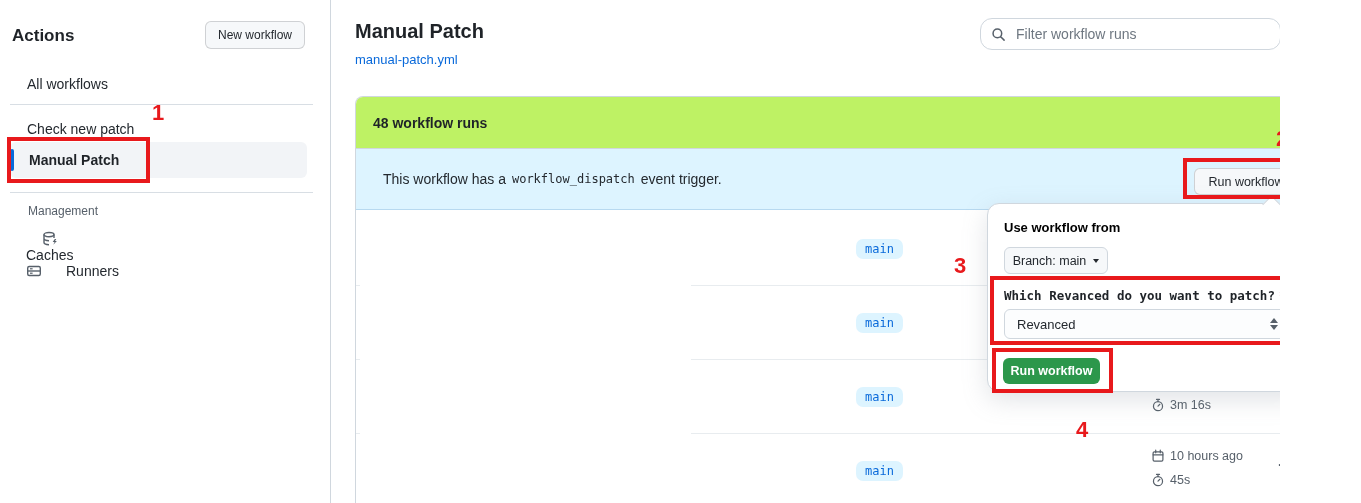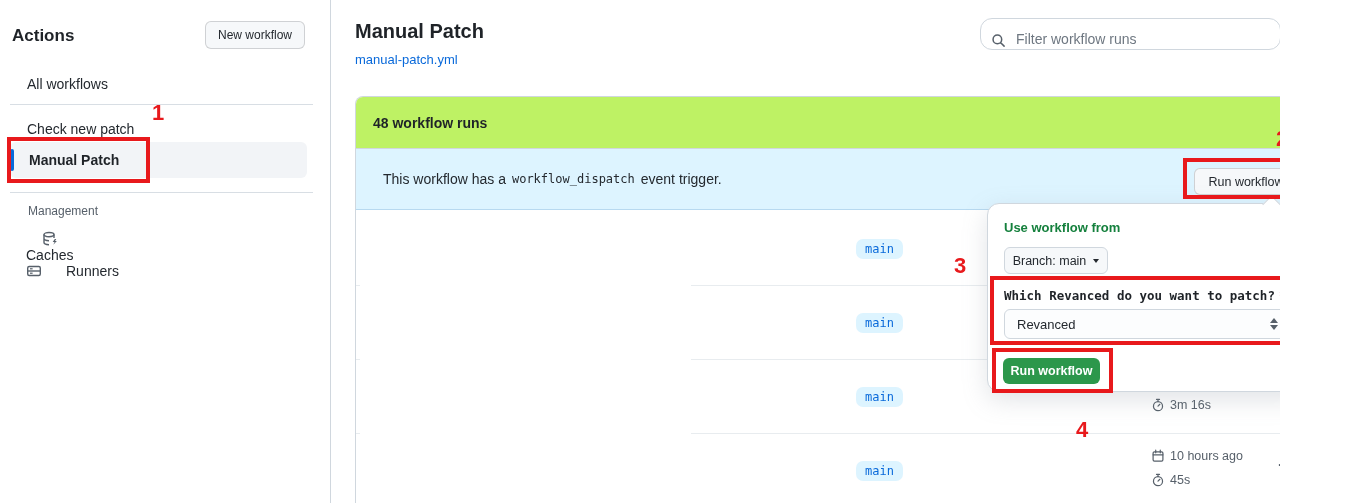--- a/index.html
+++ b/index.html
@@ -23,21 +23,21 @@
   #sb-accent{left:10px;top:149px;width:4px;height:22px;border-radius:2px;background:#0969da;}
   #sb-manual{left:29px;top:152px;font-size:14px;font-weight:700;color:#1f2328;cursor:pointer;}
   #sb-mgmt{left:28px;top:204px;font-size:12px;color:#57606a;}
   .sb-item-icon{width:16px;height:16px;color:#57606a;}
   #sb-caches{left:26px;top:231px;display:flex;align-items:center;gap:0;font-size:14px;color:#24292f;cursor:pointer;flex-direction:column;}
   #sb-runners{left:26px;top:263px;display:flex;align-items:center;gap:24px;font-size:14px;color:#24292f;cursor:pointer;}
 
   
   #page-title{left:355px;top:20px;font-size:20px;font-weight:700;color:#1f2328;}
   #page-sub{left:355px;top:52px;font-size:13px;color:#0969da;cursor:pointer;}
-  #search-box{left:980px;top:18px;width:301px;height:32px;border:1px solid #d0d7de;border-radius:12px;box-sizing:border-box;display:flex;align-items:flex-end;padding:1px 10px;gap:8px;background:#fff;}
+  #search-box{left:980px;top:18px;width:301px;height:32px;border:1px solid #d0d7de;border-radius:12px;box-sizing:border-box;display:flex;align-items:center;padding:1px 10px;gap:8px;background:#fff;}
   #search-box input{border:none;outline:none;font-size:14px;color:#24292f;flex:1;font-family:"Liberation Sans",sans-serif;background:transparent;}
   #search-box input::placeholder{color:#6e7781;}
   #filter-kebab{left:1289px;top:18px;width:33px;height:32px;background:#f6f8fa;border:1px solid #d0d7de;border-radius:6px;box-sizing:border-box;color:#57606a;display:flex;align-items:center;justify-content:center;font-weight:700;font-size:13px;letter-spacing:1px;cursor:pointer;}
 
   
   #runs-table{left:355px;top:96px;width:967px;height:407px;border:1px solid #d0d7de;border-bottom:none;border-radius:8px 8px 0 0;box-sizing:border-box;overflow:hidden;background:#fff;}
   #thead{position:absolute;left:0;top:0;right:0;height:52px;background:#bef264;border-bottom:1px solid #d0d7de;display:flex;align-items:center;justify-content:space-between;padding:0 18px 0 17px;box-sizing:border-box;}
   #runs-count{font-size:14px;font-weight:700;color:#1f2328;}
   #thead-filters{display:flex;gap:32px;}
   .tfilter{font-size:13px;color:#586069;display:flex;align-items:center;gap:5px;cursor:pointer;}
@@ -48,21 +48,21 @@
   .rowsep{position:absolute;left:335px;right:0;height:1px;background:#e8ecef;}
   .rowsep-stub{position:absolute;left:0;width:4px;height:1px;background:#e8ecef;}
   .branch-badge{position:absolute;left:500px;height:20px;padding:0 9px;background:#ddf4ff;color:#0969da;font-size:12px;border-radius:7px;display:flex;align-items:center;cursor:pointer;}
   .meta{position:absolute;left:795px;display:flex;align-items:center;gap:5px;color:#57606a;font-size:12.5px;}
   .meta svg{color:#57606a;}
   #row-kebab{position:absolute;left:922px;top:360px;color:#57606a;font-weight:700;font-size:13px;letter-spacing:1px;cursor:pointer;}
 
   
   #run-panel{left:987px;top:203px;width:320px;height:189px;background:#fff;border:1px solid #d0d7de;border-radius:12px;box-sizing:border-box;box-shadow:0 8px 24px rgba(140,149,159,0.25);z-index:5;}
   #panel-caret{left:1265px;top:198px;width:12px;height:12px;background:#fff;border-left:1px solid #d0d7de;border-top:1px solid #d0d7de;transform:rotate(45deg);z-index:6;}
-  #p-use-from{position:absolute;left:16px;top:16px;font-size:13px;font-weight:700;color:#15803d;}
+  #p-use-from{position:absolute;left:16px;top:16px;font-size:13px;font-weight:700;color:#000000;}
   #p-branch-btn{position:absolute;left:16px;top:43px;width:104px;height:27px;background:#f6f8fa;border:1px solid #d0d7de;border-radius:6px;box-sizing:border-box;display:flex;align-items:center;justify-content:center;gap:7px;font-size:12.5px;color:#24292f;cursor:pointer;}
   #p-input-label{position:absolute;left:16px;top:84px;font-size:12.5px;font-weight:700;color:#1f2328;white-space:nowrap;}
   #p-input-label .req{color:#cf222e;margin-left:4px;}
   #p-select{position:absolute;left:16px;top:105px;width:285px;height:30px;background:#fcfdfe;border:1px solid #d0d7de;border-radius:6px;box-sizing:border-box;display:flex;align-items:center;justify-content:space-between;padding:0 10px 0 12px;font-size:13px;color:#24292f;cursor:pointer;}
   .updown{display:flex;flex-direction:column;gap:2px;align-items:center;}
   .cup{width:0;height:0;border-left:4px solid transparent;border-right:4px solid transparent;border-bottom:5px solid #57606a;}
   .cdn{width:0;height:0;border-left:4px solid transparent;border-right:4px solid transparent;border-top:5px solid #57606a;}
   #p-run-btn{position:absolute;left:15px;top:154px;width:97px;height:26px;background:#2c974b;border-radius:6px;color:#fff;font-size:12.5px;font-weight:700;display:flex;align-items:center;justify-content:center;cursor:pointer;}
 
   

